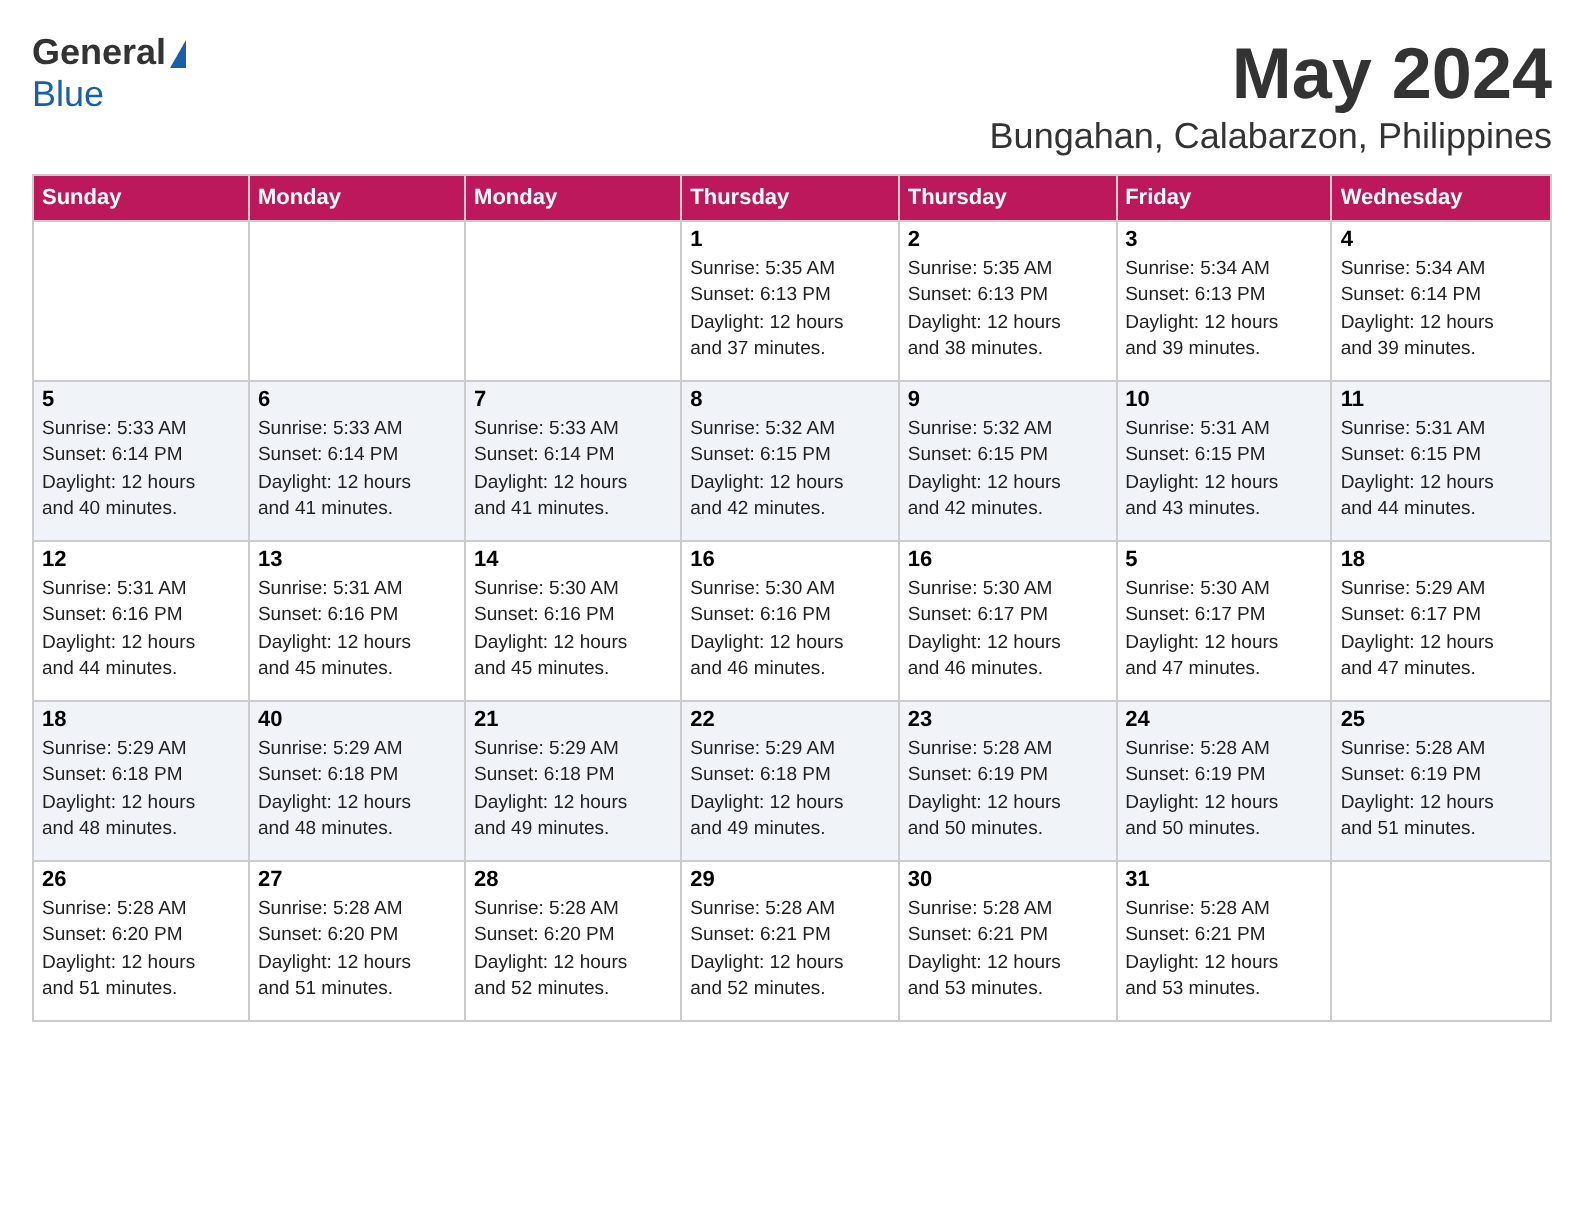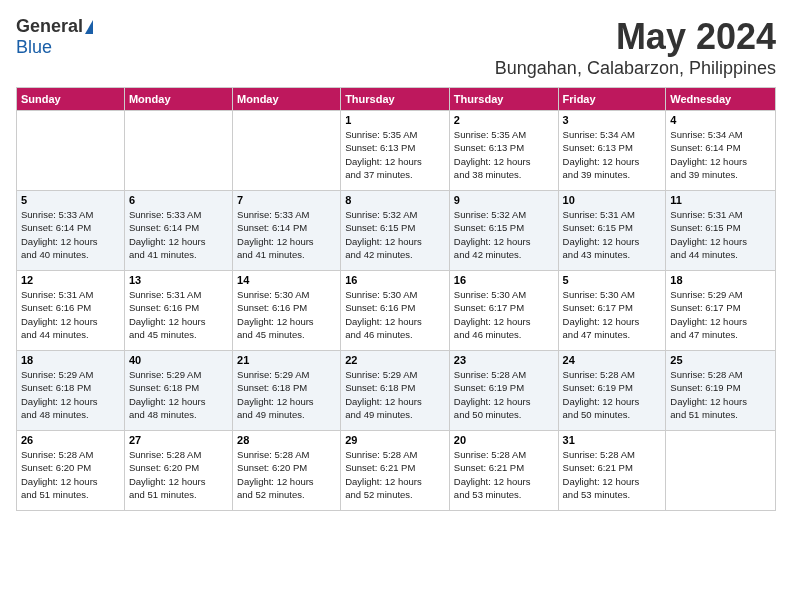--- a/index.html
+++ b/index.html
@@ -336,21 +336,21 @@
 and 52 minutes.</div>
         </td>
         <td>
           <span class="day-num">29</span>
           <div class="day-info" style="white-space: pre-line;">Sunrise: 5:28 AM
 Sunset: 6:21 PM
 Daylight: 12 hours
 and 52 minutes.</div>
         </td>
         <td>
-          <span class="day-num">20</span>
+          <span class="day-num">30</span>
           <div class="day-info" style="white-space: pre-line;">Sunrise: 5:28 AM
 Sunset: 6:21 PM
 Daylight: 12 hours
 and 53 minutes.</div>
         </td>
         <td>
           <span class="day-num">31</span>
           <div class="day-info" style="white-space: pre-line;">Sunrise: 5:28 AM
 Sunset: 6:21 PM
 Daylight: 12 hours

